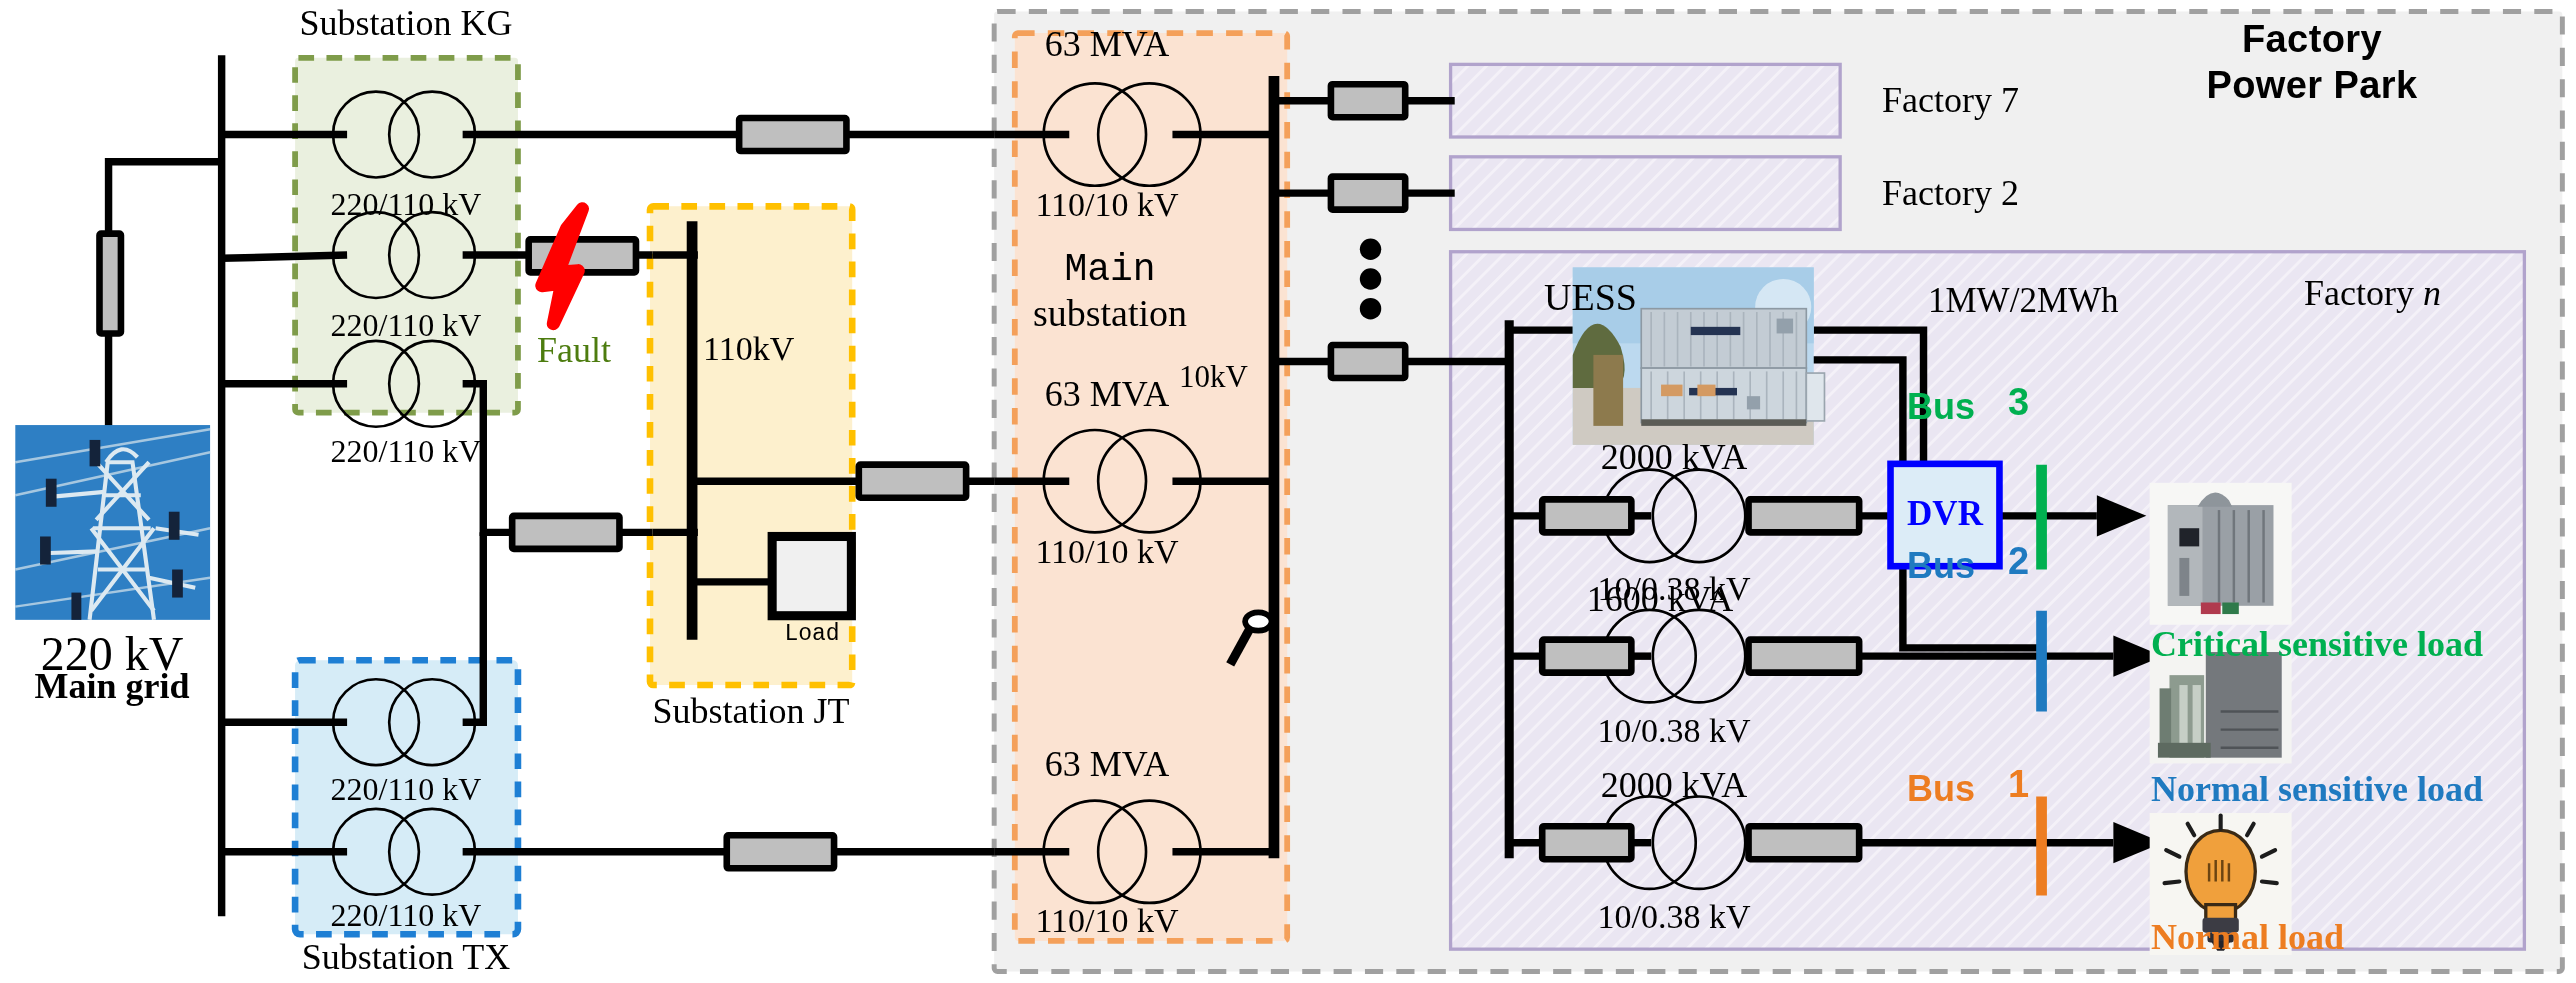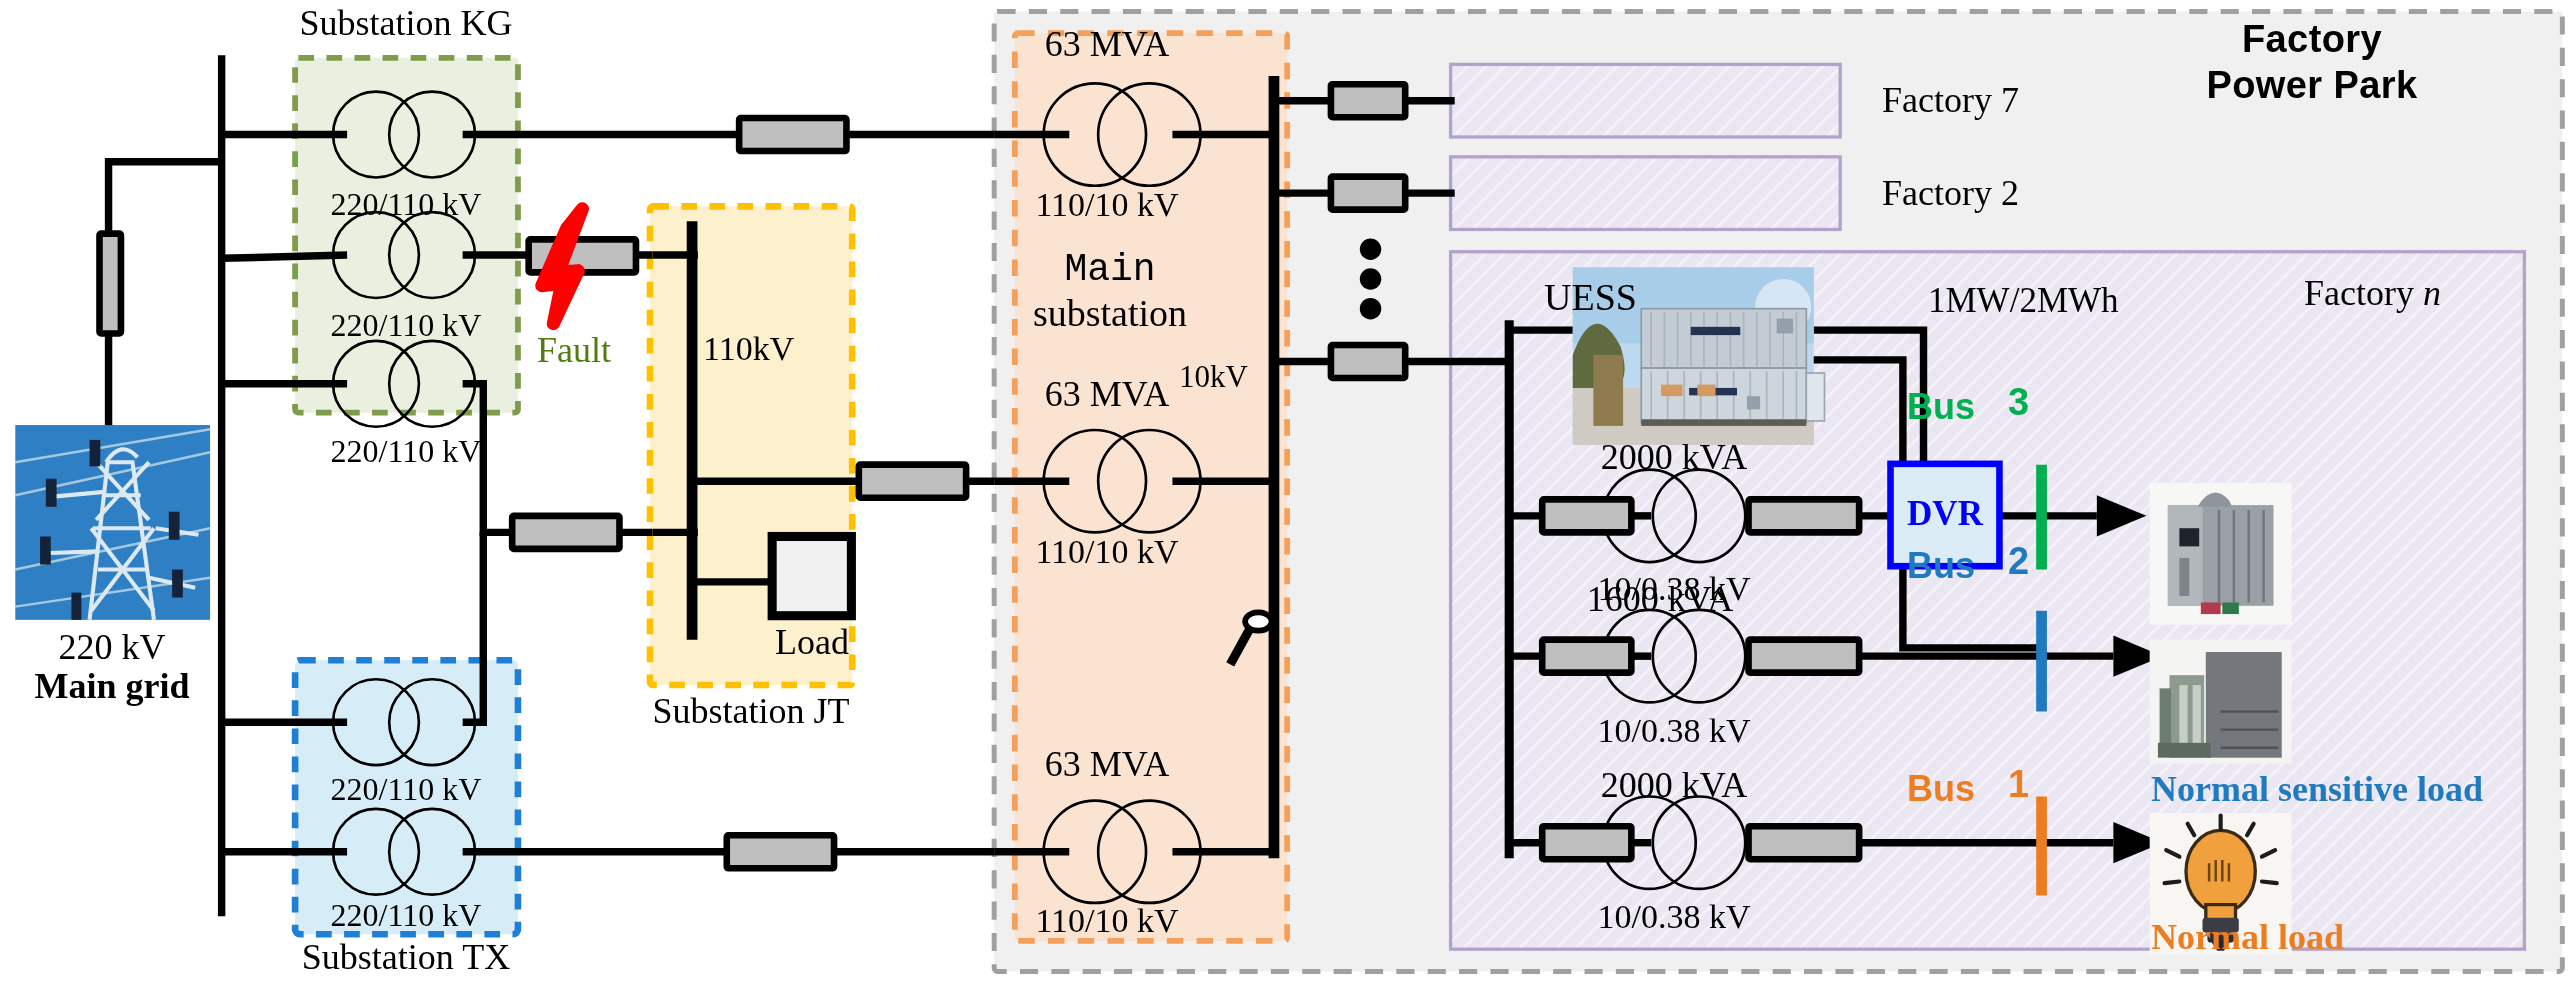--- a/index.html
+++ b/index.html
@@ -316,31 +316,31 @@
       </g>
     </g>
   </svg>
 
   <div class="lbl serif ctr" style="left:406px;top:1.7px;font-size:36px;">Substation KG</div>
 
   <div class="lbl serif ctr" style="left:406px;top:186px;font-size:32px;">220/110 kV</div>
   <div class="lbl serif ctr" style="left:406px;top:307px;font-size:32px;">220/110 kV</div>
   <div class="lbl serif ctr" style="left:406px;top:433px;font-size:32px;">220/110 kV</div>
 
-  <div class="lbl serif ctr" style="left:112px;top:626px;font-size:36px;">220 kV</div>
+  <div class="lbl serif ctr" style="left:112px;top:626px;font-size:48px;">220 kV</div>
   <div class="lbl serif ctr" style="left:112px;top:665px;font-size:36px;font-weight:bold;">Main grid</div>
 
   <div class="lbl serif ctr" style="left:406px;top:771px;font-size:32px;">220/110 kV</div>
   <div class="lbl serif ctr" style="left:406px;top:897px;font-size:32px;">220/110 kV</div>
   <div class="lbl serif ctr" style="left:406px;top:936px;font-size:36px;">Substation TX</div>
 
   <div class="lbl serif ctr" style="left:574px;top:329px;font-size:36px;color:#4d7c0f;">Fault</div>
 
   <div class="lbl serif" style="left:703px;top:330px;font-size:34px;">110kV</div>
-  <div class="lbl serif ctr" style="left:812px;top:621px;font-size:36px;">Load</div>
+  <div class="lbl serif ctr" style="left:812px;top:621px;font-size:23px;font-family:Liberation Mono, monospace;">Load</div>
   <div class="lbl serif ctr" style="left:751px;top:690px;font-size:36px;">Substation JT</div>
 
   <div class="lbl serif ctr" style="left:1107px;top:23px;font-size:36px;">63 MVA</div>
   <div class="lbl serif ctr" style="left:1107px;top:186px;font-size:34px;">110/10 kV</div>
   <div class="lbl serif ctr" style="left:1110px;top:248px;font-size:38px;font-family:Liberation Mono, monospace;">Main</div>
   <div class="lbl serif ctr" style="left:1110px;top:291px;font-size:38px;">substation</div>
   <div class="lbl serif" style="left:1179px;top:359px;font-size:31px;">10kV</div>
   <div class="lbl serif ctr" style="left:1107px;top:373px;font-size:36px;">63 MVA</div>
   <div class="lbl serif ctr" style="left:1107px;top:533px;font-size:34px;">110/10 kV</div>
   <div class="lbl serif ctr" style="left:1107px;top:743px;font-size:36px;">63 MVA</div>
@@ -357,20 +357,21 @@
   </div>
 
   <div class="lbl serif" style="left:1544px;top:275px;font-size:38px;">UESS</div>
   <div class="lbl serif" style="left:1928px;top:281px;font-size:35px;">1MW/2MWh</div>
 
   <div class="lbl serif ctr" style="left:1674px;top:436px;font-size:36px;">2000 kVA</div>
   <div class="lbl serif ctr" style="left:1674px;top:570px;font-size:34px;">10/0.38 kV</div>
   <div class="lbl sans" style="left:1907px;top:386px;font-size:36px;color:#00b050;">Bus</div>
   <div class="lbl sans" style="left:2008px;top:381px;font-size:38px;color:#00b050;">3</div>
   <div class="lbl serif ctr" style="left:1945px;top:494px;font-size:35px;font-weight:bold;color:#0000ff;">DVR</div>
+  <div class="lbl serif" style="left:2151px;top:623px;font-size:36px;font-weight:bold;color:#00b050;">Critical sensitive load</div>
 
   <div class="lbl serif ctr" style="left:1660px;top:578px;font-size:36px;">1600 kVA</div>
   <div class="lbl serif ctr" style="left:1674px;top:712px;font-size:34px;">10/0.38 kV</div>
   <div class="lbl sans" style="left:1907px;top:545px;font-size:36px;color:#1f7ac0;">Bus</div>
   <div class="lbl sans" style="left:2008px;top:540px;font-size:38px;color:#1f7ac0;">2</div>
   <div class="lbl serif" style="left:2151px;top:768px;font-size:36px;font-weight:bold;color:#1f7ac0;">Normal sensitive load</div>
 
   <div class="lbl serif ctr" style="left:1674px;top:764px;font-size:36px;">2000 kVA</div>
   <div class="lbl serif ctr" style="left:1674px;top:898px;font-size:34px;">10/0.38 kV</div>
   <div class="lbl sans" style="left:1907px;top:768px;font-size:36px;color:#ed7d21;">Bus</div>

